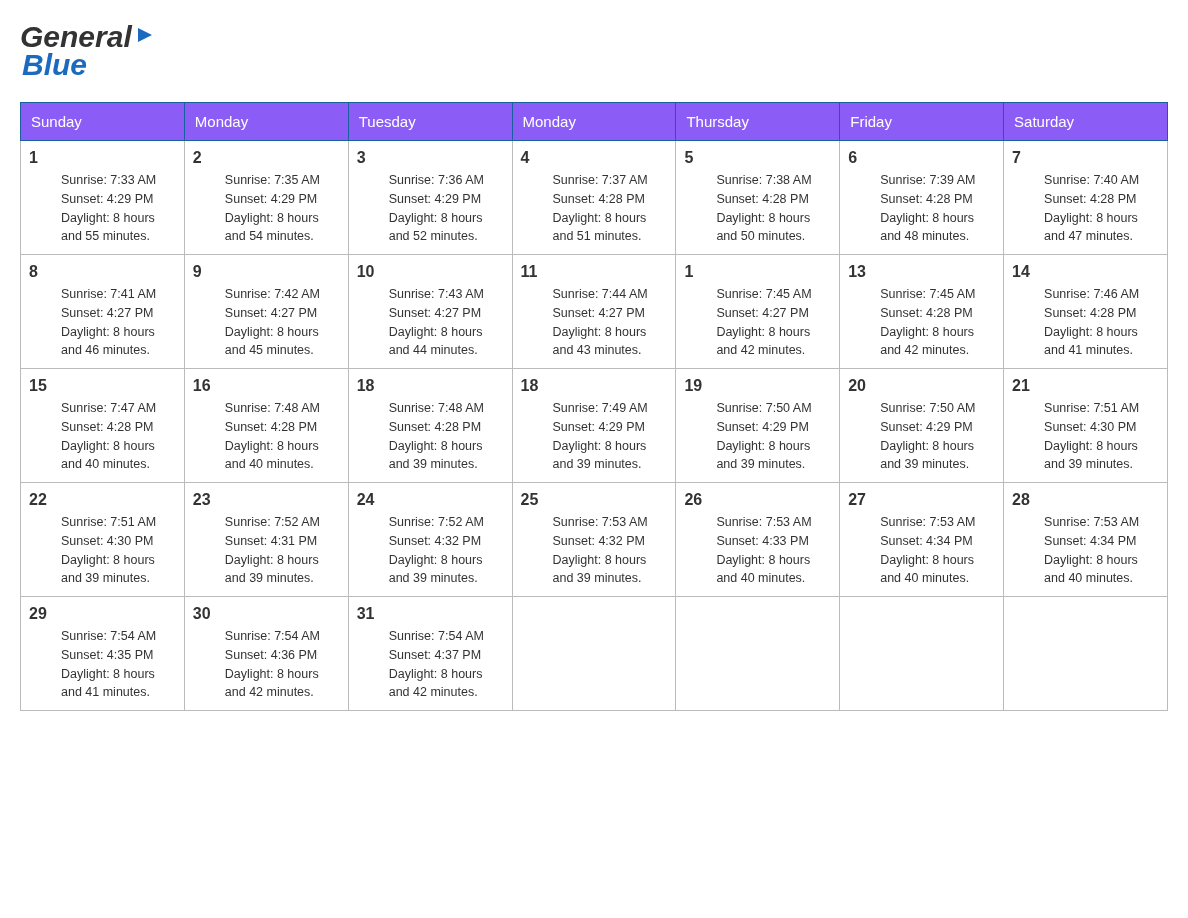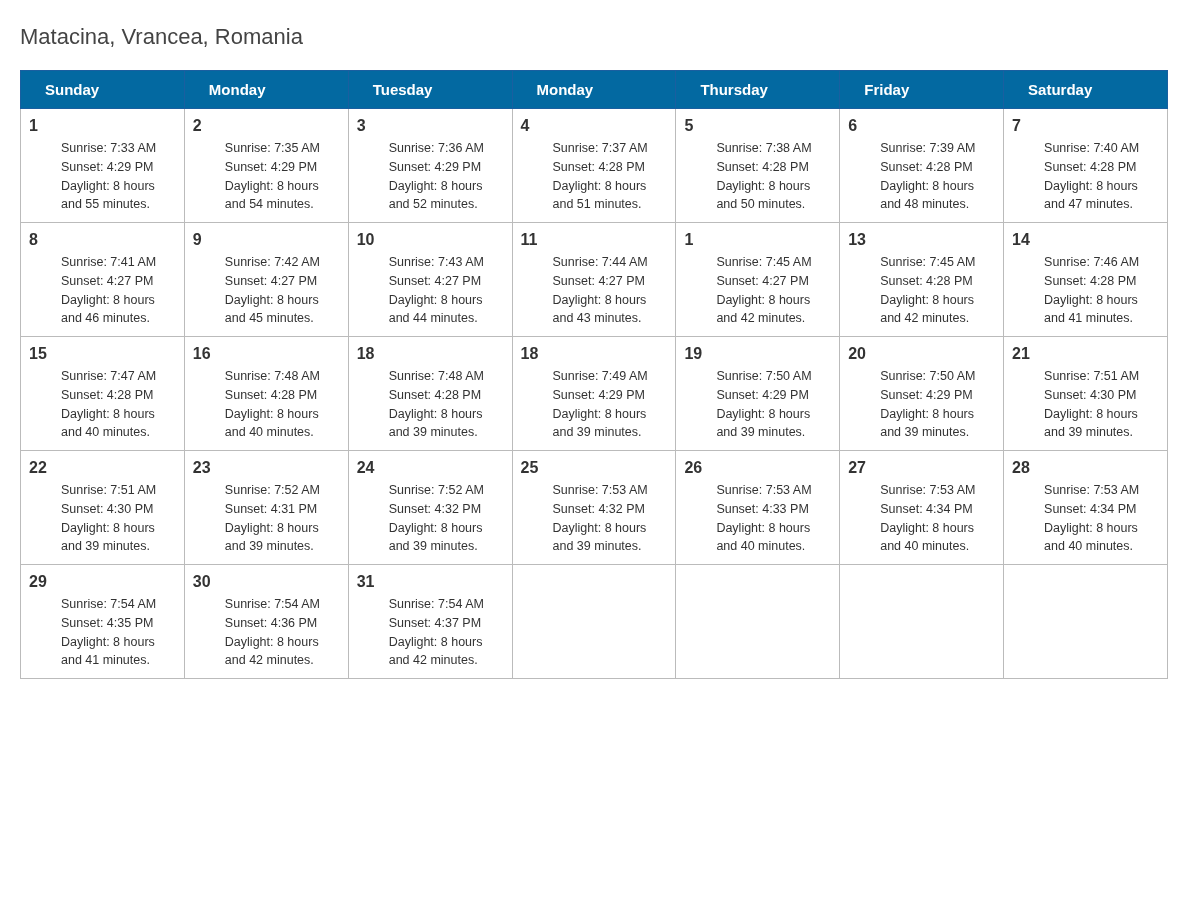--- a/index.html
+++ b/index.html
@@ -29,25 +29,25 @@
       font-weight: normal;
       color: #444;
       margin-top: 4px;
     }
     .calendar {
       width: 100%;
       border-collapse: collapse;
       border: 1px solid #999;
     }
     .calendar thead tr th {
-      background-color: #0369a1;
+      background-color: #8b5cf6;
       color: #fff;
       font-size: 15px;
-      font-weight: bold;
-      padding: 10px 24px;
+      font-weight: normal;
+      padding: 10px 10px;
       text-align: left;
       border: 1px solid #1a5fa0;
     }
     .calendar tbody tr td {
       vertical-align: top;
       padding: 8px;
       border: 1px solid #bbb;
       font-size: 13px;
       color: #333;
       width: 14.28%;
@@ -89,22 +89,30 @@
       font-weight: bold;
       font-style: italic;
       margin-top: -6px;
       margin-left: 2px;
     }
   </style>
 </head>
 <body>
 
 <div class="header">
+  <div class="logo-wrapper">
+    <div class="logo-line1">
+      <span class="logo-general">General</span>
+      <svg width="22" height="22" viewBox="0 0 22 22" style="margin-left:2px; margin-top:-4px;">
+        <polygon points="4,4 18,11 4,18" fill="#1a6bbf"></polygon>
+      </svg>
+    </div>
+    <div class="logo-line2">Blue</div>
+  </div>
   <div class="title-block">
-    <h2>Matacina, Vrancea, Romania</h2>
   </div>
 </div>
 
 <table class="calendar">
   <thead>
     <tr>
     <th>Sunday</th>
         <th>Monday</th>
         <th>Tuesday</th>
         <th>Monday</th>

